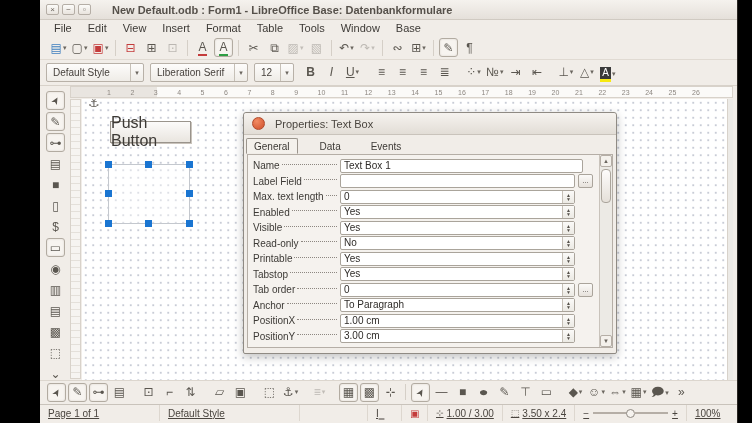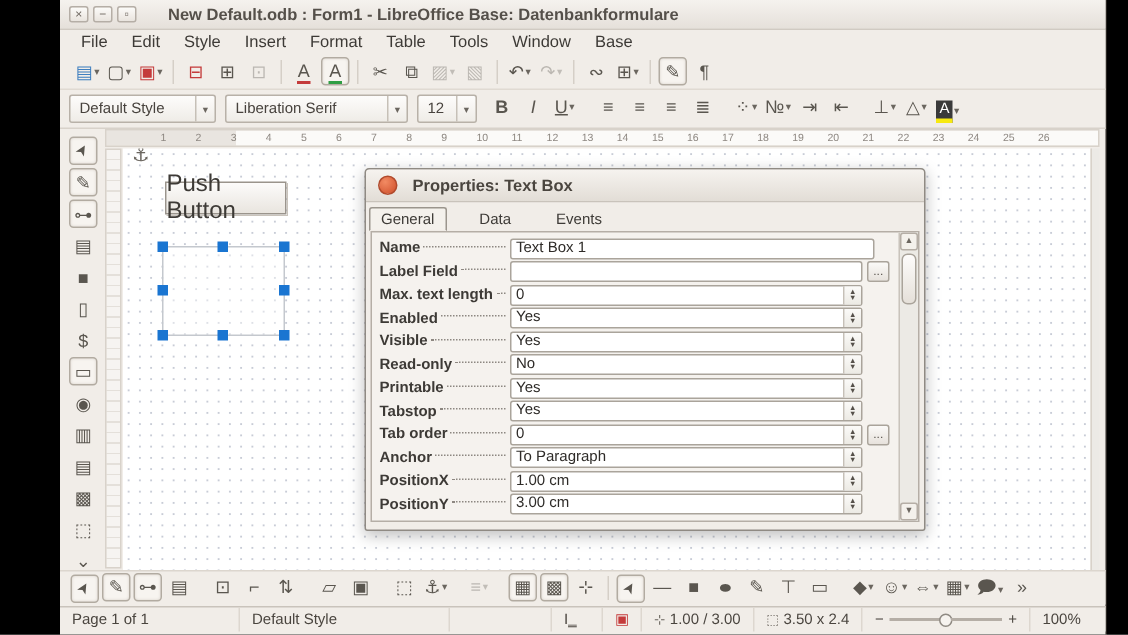--- a/index.html
+++ b/index.html
@@ -77,31 +77,31 @@
 
   
   .dialog { position:absolute; left:203px; top:112px; width:374px; height:242px;
     background:#f1ede8; border:1px solid #8f8density; border:1px solid #8f8a83; border-radius:3px 3px 2px 2px;
     box-shadow:0 3px 10px rgba(0,0,0,.25); }
   .dlg-titlebar { height:22px; background:linear-gradient(#f6f3ef,#e2ddd6);
     border-bottom:1px solid #c9c3bb; border-radius:3px 3px 0 0; display:flex; align-items:center; }
   .dlg-close { width:13px; height:13px; border-radius:50%; margin-left:8px;
     background:radial-gradient(circle at 35% 30%,#f28b63,#d9603b 70%);
     border:1px solid #b14a2c; color:#7c2f17; font-size:8px; line-height:11px; text-align:center; }
-  .dlg-title { font-size:11px; font-weight:bold; color:#4a453f; margin-left:10px; }
+  .dlg-title { font-size:11px; font-weight:normal; color:#4a453f; margin-left:10px; }
   .dlg-tabs { display:flex; padding:3px 2px 0 2px; height:19px; }
   .dlg-tab { font-size:10px; color:#3d3a36; padding:2px 7px; margin-right:14px;
     border:1px solid transparent; }
   .dlg-tab.active { border:1px solid #9b958d; border-bottom-color:#f1ede8;
     background:#f4f1ec; border-radius:2px 2px 0 0; }
   .dlg-body { position:absolute; left:3px; right:3px; top:41px; bottom:5px;
     border:1px solid #b5aea6; background:#f5f2ee; display:flex; }
   .dlg-rows { flex:1; padding:3px 2px 3px 5px; display:flex; flex-direction:column; }
   .prop-row { display:flex; align-items:center; height:16.3px; }
-  .prop-label { font-size:10px; color:#3d3a36; white-space:nowrap;font-weight:bold; }
+  .prop-label { font-size:10px; color:#3d3a36; white-space:nowrap; }
   .leader { flex:1; border-bottom:1px dotted #8d8781; margin:0 3px 3px 2px; min-width:4px; }
   .prop-ctrl { display:flex; width:235px; height:14px; border:1px solid #aaa49b;
     background:#fff; border-radius:2px; align-items:stretch; }
   .prop-ctrl.wide { width:243px; }
   .prop-val { flex:1; font-size:10px; color:#2e2b28; padding:0 3px; line-height:12px;
     white-space:nowrap; overflow:hidden; }
   .spin { width:12px; border-left:1px solid #c6c0b7; background:linear-gradient(#fbfaf8,#eceae4);
     display:flex; flex-direction:column; align-items:center; justify-content:center;
     font-size:5px; color:#55504a; line-height:4px; }
   .more-btn { width:15px; height:14px; margin-left:3px; border:1px solid #aaa49b;
@@ -118,42 +118,42 @@
   
   .drawbar { position:absolute; left:0; top:380px; right:0; height:23px; background:#f1ede8;
     border-top:1px solid #dcd6ce; display:flex; align-items:center; padding-left:6px; }
   .oval { display:inline-block; transform:scaleX(1.4); }
   .cursor-g { display:inline-block; transform:rotate(-60deg); font-size:10px; }
 
   
   .statusbar { position:absolute; left:0; top:404px; right:0; height:17px; background:#f1ede8;
     border-top:1px solid #c9c3bb; display:flex; align-items:center; font-size:10px; color:#4a453f; }
   .sb-seg { padding:0 8px; height:100%; display:flex; align-items:center;
-    border-right:1px solid #ddd7cf; white-space:nowrap; }
+    border-right:1px solid #ddd7cf; white-space:nowrap;text-decoration:underline; }
   .sb-ico { font-size:9px; color:#6b665f; margin-right:3px; }
   .zoom-slider { display:flex; align-items:center; margin:0 4px; }
   .zs-line { width:34px; height:2px; background:#b5aea6; }
   .zs-knob { width:9px; height:9px; border-radius:50%; border:1px solid #8f8a83; background:#f6f3ef; margin:0 -1px; }
 </style>
 </head>
 <body>
 
 <div class="window">
 
   <div class="titlebar">
     <div class="winbtn">×</div>
     <div class="winbtn">−</div>
     <div class="winbtn">▫</div>
     <div class="title-text">New Default.odb : Form1 - LibreOffice Base: Datenbankformulare</div>
   </div>
 
   <div class="menubar" id="menubar">
       <span class="menu-item">File</span>
       <span class="menu-item">Edit</span>
-      <span class="menu-item">Style</span>
+      <span class="menu-item">View</span>
       <span class="menu-item">Insert</span>
       <span class="menu-item">Format</span>
       <span class="menu-item">Table</span>
       <span class="menu-item">Tools</span>
       <span class="menu-item">Window</span>
       <span class="menu-item">Base</span>
     </div>
 
   <div class="tbrow1" id="tb-main">
       <span class="tb-btn">
@@ -223,21 +223,21 @@
       <span class="tb-btn">
         <span>¶</span>
       </span>
     </div>
 
   <div class="tbrow2">
     <span class="combo" style="width:98px">
       <span class="cval">Default Style</span>
       <span class="cbtn">▾</span>
     </span>
-    <span class="combo" style="width:122px">
+    <span class="combo" style="width:98px">
       <span class="cval">Liberation Serif</span>
       <span class="cbtn">▾</span>
     </span>
     <span class="combo" style="width:40px">
       <span class="cval">12</span>
       <span class="cbtn">▾</span>
     </span>
     <span id="tb-format"><span class="tb-btn">
           <span style="font-weight: bold;">B</span>
         </span><span class="tb-btn">

